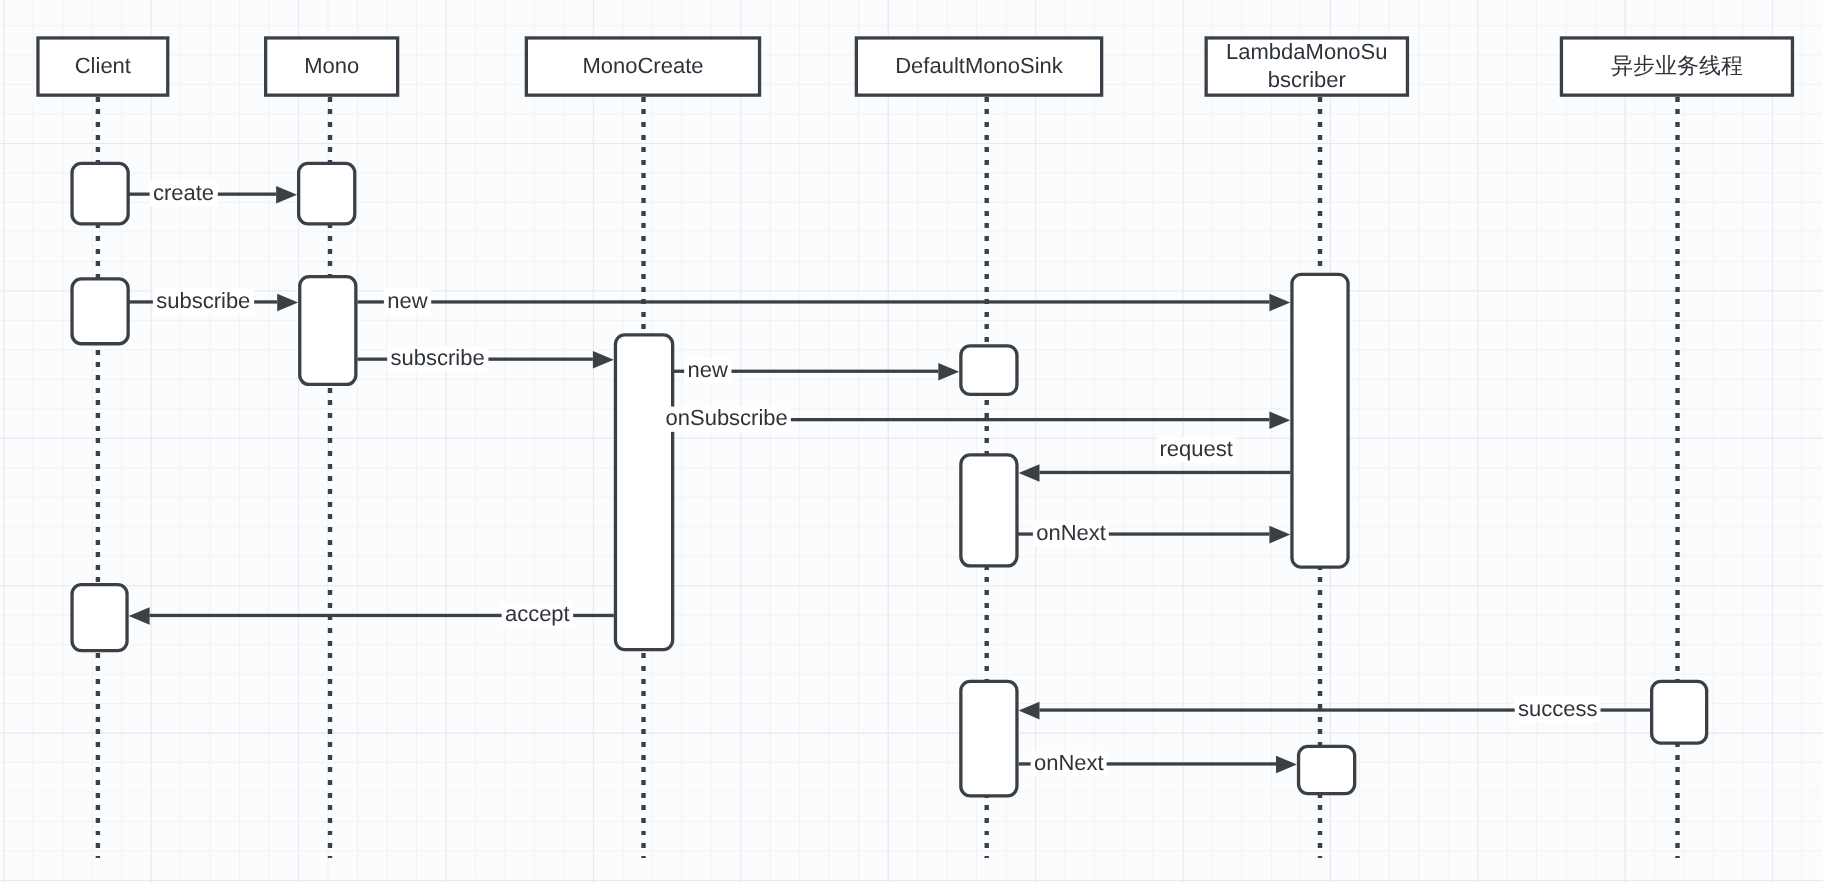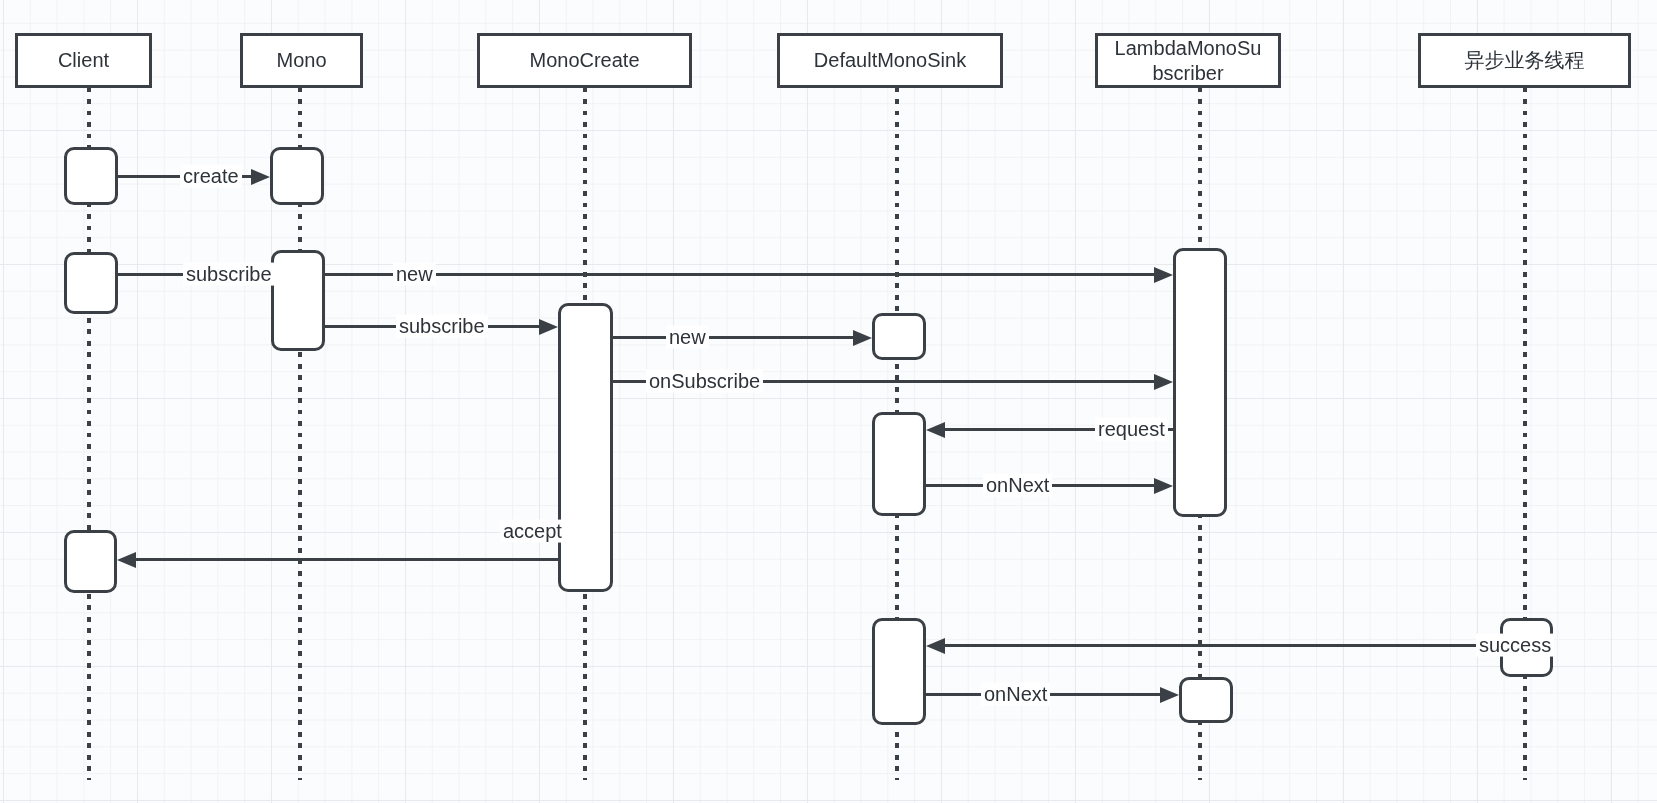--- a/index.html
+++ b/index.html
@@ -38,21 +38,21 @@
     border:3px solid var(--stroke);background:var(--fill);
     display:flex;align-items:center;justify-content:center;
     font-size:20px;line-height:1.22;text-align:center;white-space:pre-line;
   }
   .mline{position:absolute;height:3px;background:var(--stroke);z-index:4;}
   .ah{position:absolute;width:0;height:0;z-index:4;}
   .ah.r{border-top:8px solid transparent;border-bottom:8px solid transparent;border-left:19px solid var(--stroke);}
   .ah.l{border-top:8px solid transparent;border-bottom:8px solid transparent;border-right:19px solid var(--stroke);}
   .mlabel{
     position:absolute;transform:translateY(-54%);z-index:5;
-    background:var(--fill);padding:0 3px;font-size:20px;line-height:1.15;white-space:nowrap;margin-left:44px;
+    background:var(--fill);padding:0 3px;font-size:20px;line-height:1.15;white-space:nowrap;
   }
 </style>
 </head>
 <body>
 
 <div id="canvas">
 
   <div class="life" style="left:87px"></div>
   <div class="life" style="left:298px"></div>
   <div class="life" style="left:583px"></div>
@@ -66,21 +66,21 @@
   <div class="act" style="left:271px;top:250px;height:101px"></div>
   <div class="act" style="left:558px;top:303px;height:289px;width:55px"></div>
   <div class="act" style="left:872px;top:313px;height:47px"></div>
   <div class="act" style="left:1173px;top:248px;height:269px"></div>
   <div class="act" style="left:872px;top:412px;height:104px"></div>
   <div class="act" style="left:64px;top:530px;height:63px;width:53px"></div>
   <div class="act" style="left:872px;top:618px;height:107px"></div>
   <div class="act" style="left:1500px;top:618px;height:59px;width:53px"></div>
   <div class="act" style="left:1179px;top:677px;height:46px"></div>
 
-  <div class="pbox" style="left:15px;width:137px">Client</div>
+  <div class="pbox" style="left:33px;width:121px">Client</div>
   <div class="pbox" style="left:477px;width:215px">MonoCreate</div>
   <div class="pbox" style="left:240px;width:123px">Mono</div>
   <div class="pbox" style="left:777px;width:226px">DefaultMonoSink</div>
   <div class="pbox" style="left:1095px;width:186px">LambdaMonoSu
 bscriber</div>
   <div class="pbox" style="left:1418px;width:213px">异步业务线程</div>
 
   <div class="mline" style="left:117px;top:175px;width:134px"></div>
   <div class="ah r" style="left:251px;top:169px"></div>
   <div class="mlabel" style="left:136px;top:177px">create</div>
@@ -100,31 +100,31 @@
   <div class="mline" style="left:612px;top:336px;width:241px"></div>
   <div class="ah r" style="left:853px;top:330px"></div>
   <div class="mlabel" style="left:622px;top:338px">new</div>
 
   <div class="mline" style="left:612px;top:380px;width:542px"></div>
   <div class="ah r" style="left:1154px;top:374px"></div>
   <div class="mlabel" style="left:602px;top:382px">onSubscribe</div>
 
   <div class="ah l" style="left:926px;top:422px"></div>
   <div class="mline" style="left:945px;top:428px;width:228px"></div>
-  <div class="mlabel" style="left:1051px;top:430px">request</div>
+  <div class="mlabel" style="left:1051px;top:410px">request</div>
 
   <div class="mline" style="left:925px;top:484px;width:229px"></div>
   <div class="ah r" style="left:1154px;top:478px"></div>
   <div class="mlabel" style="left:939px;top:486px">onNext</div>
 
   <div class="ah l" style="left:117px;top:552px"></div>
   <div class="mline" style="left:136px;top:558px;width:422px"></div>
-  <div class="mlabel" style="left:456px;top:532px">accept</div>
+  <div class="mlabel" style="left:456px;top:560px">accept</div>
 
   <div class="ah l" style="left:926px;top:638px"></div>
   <div class="mline" style="left:945px;top:644px;width:557px"></div>
-  <div class="mlabel" style="left:1432px;top:646px">success</div>
+  <div class="mlabel" style="left:1377px;top:646px">success</div>
 
   <div class="mline" style="left:926px;top:693px;width:234px"></div>
   <div class="ah r" style="left:1160px;top:687px"></div>
   <div class="mlabel" style="left:937px;top:695px">onNext</div>
 
 </div>
 
 </body></html>

